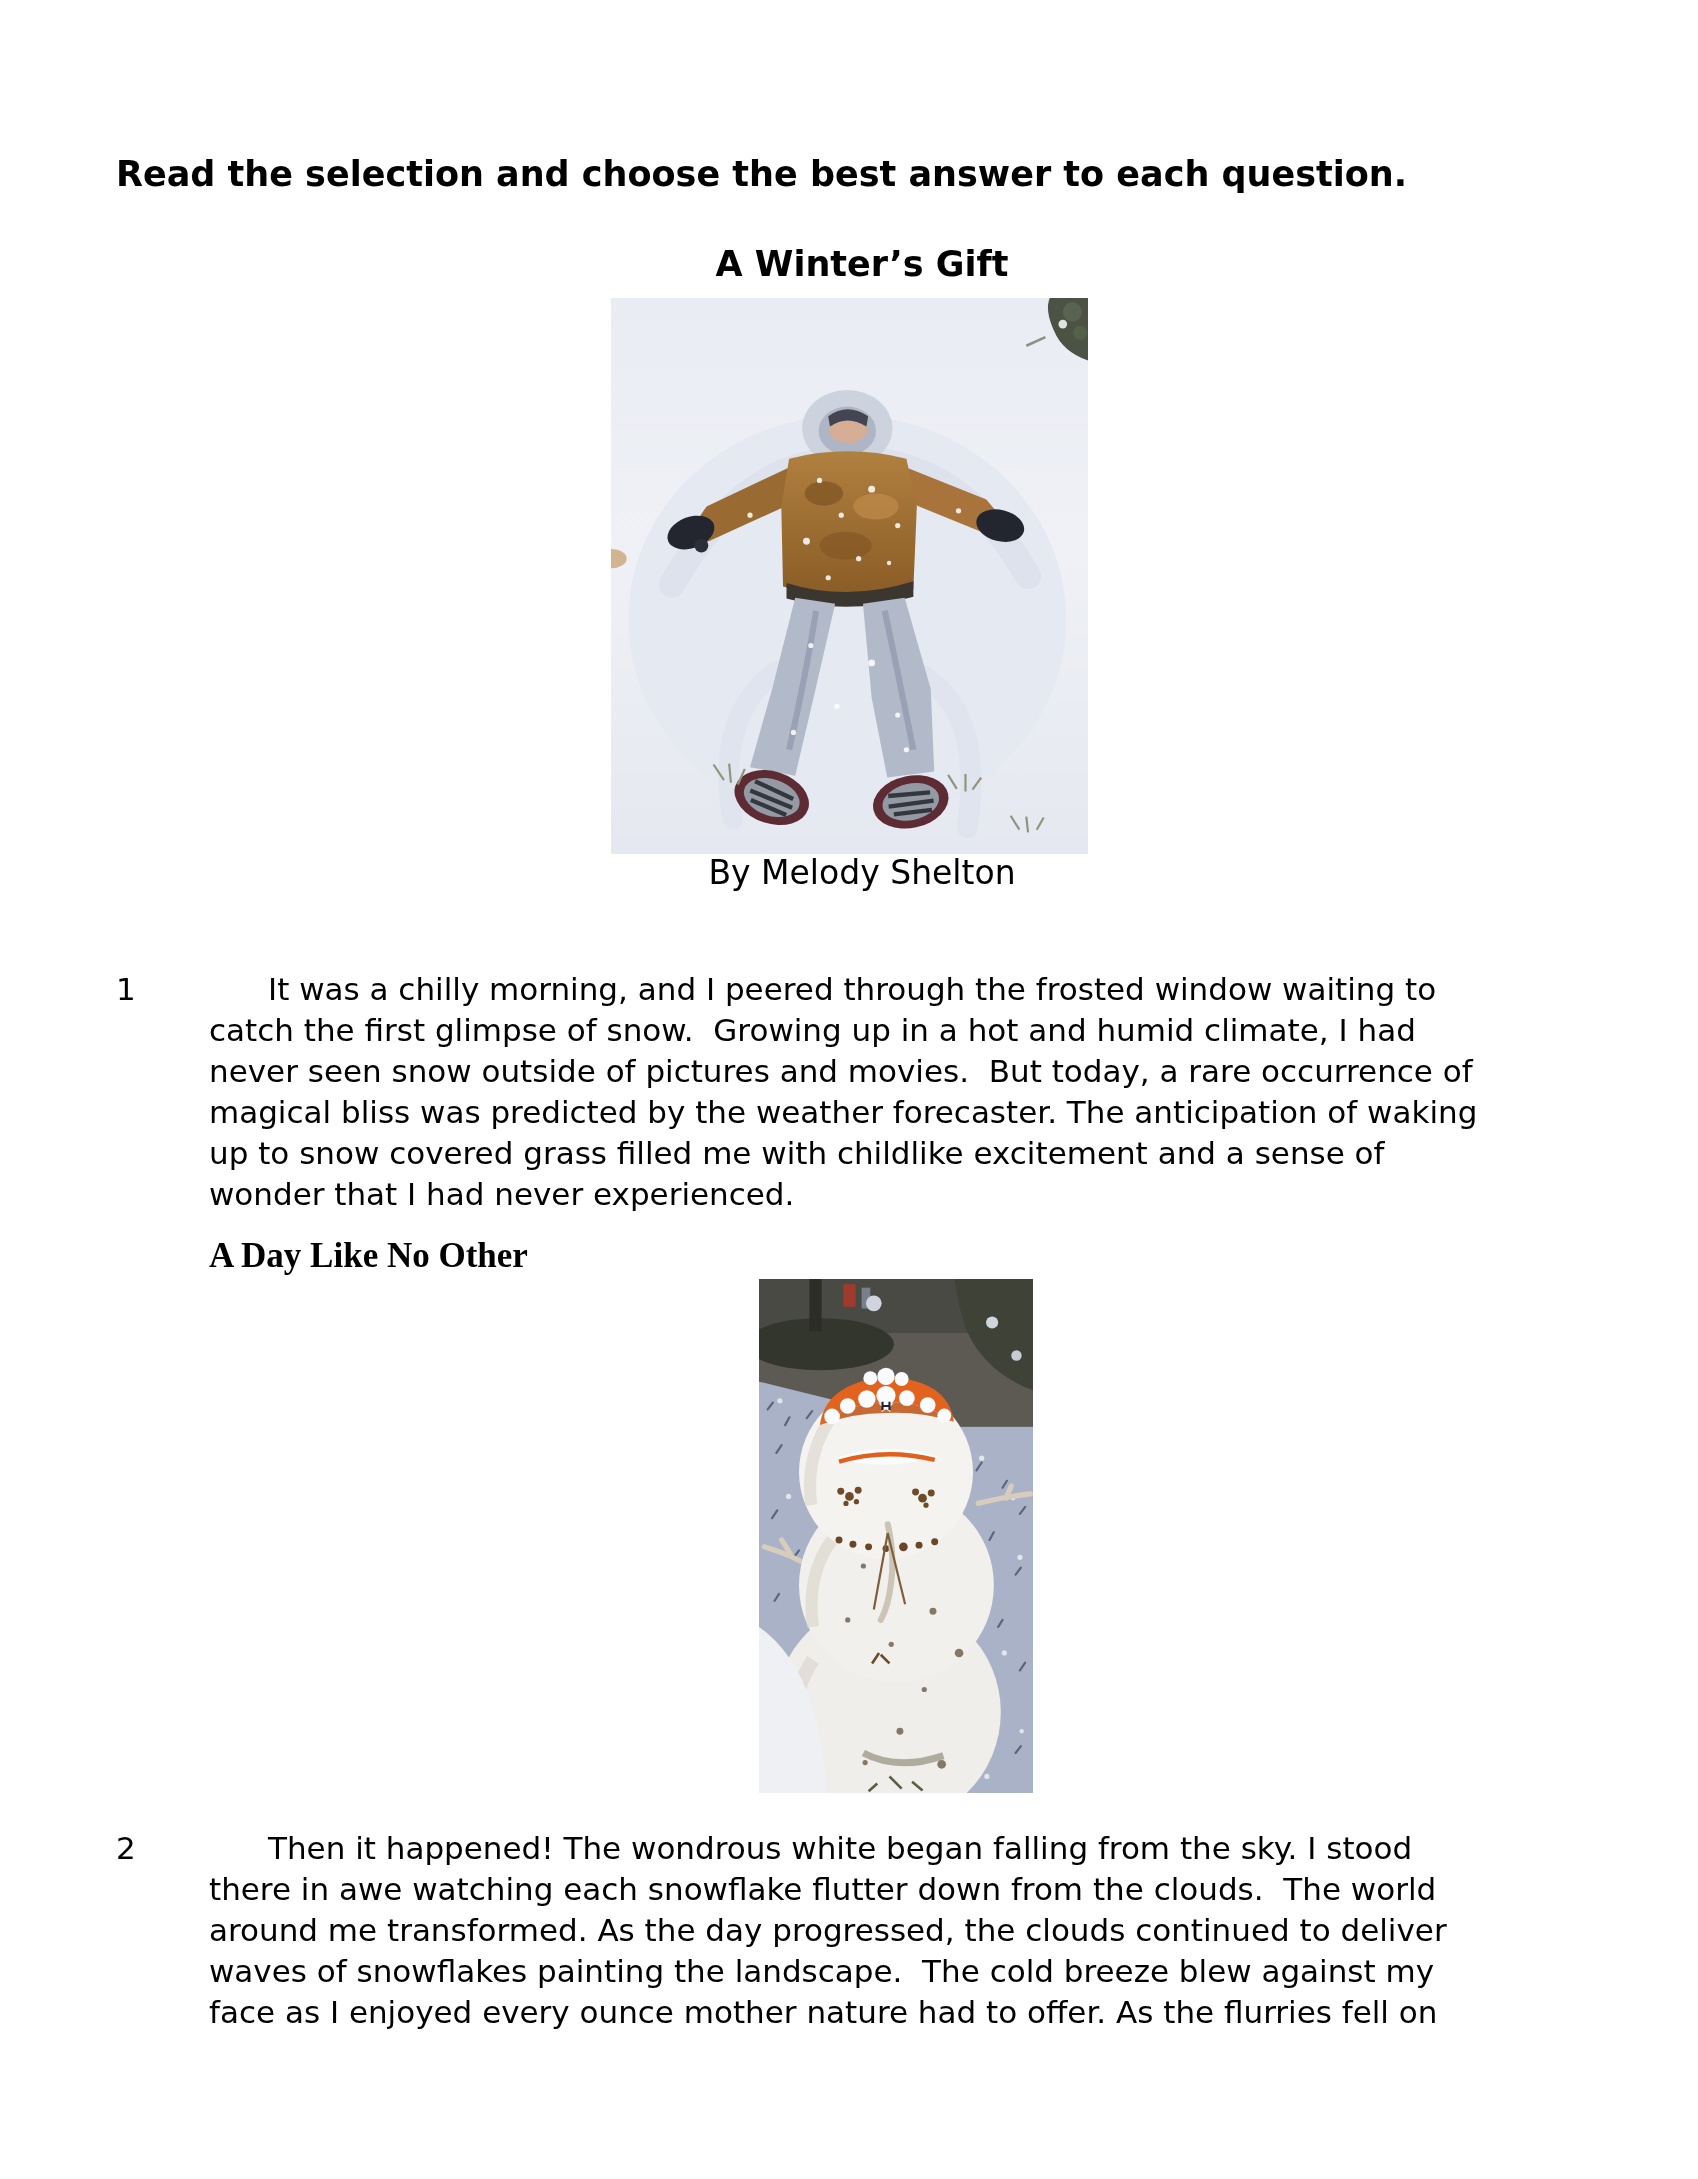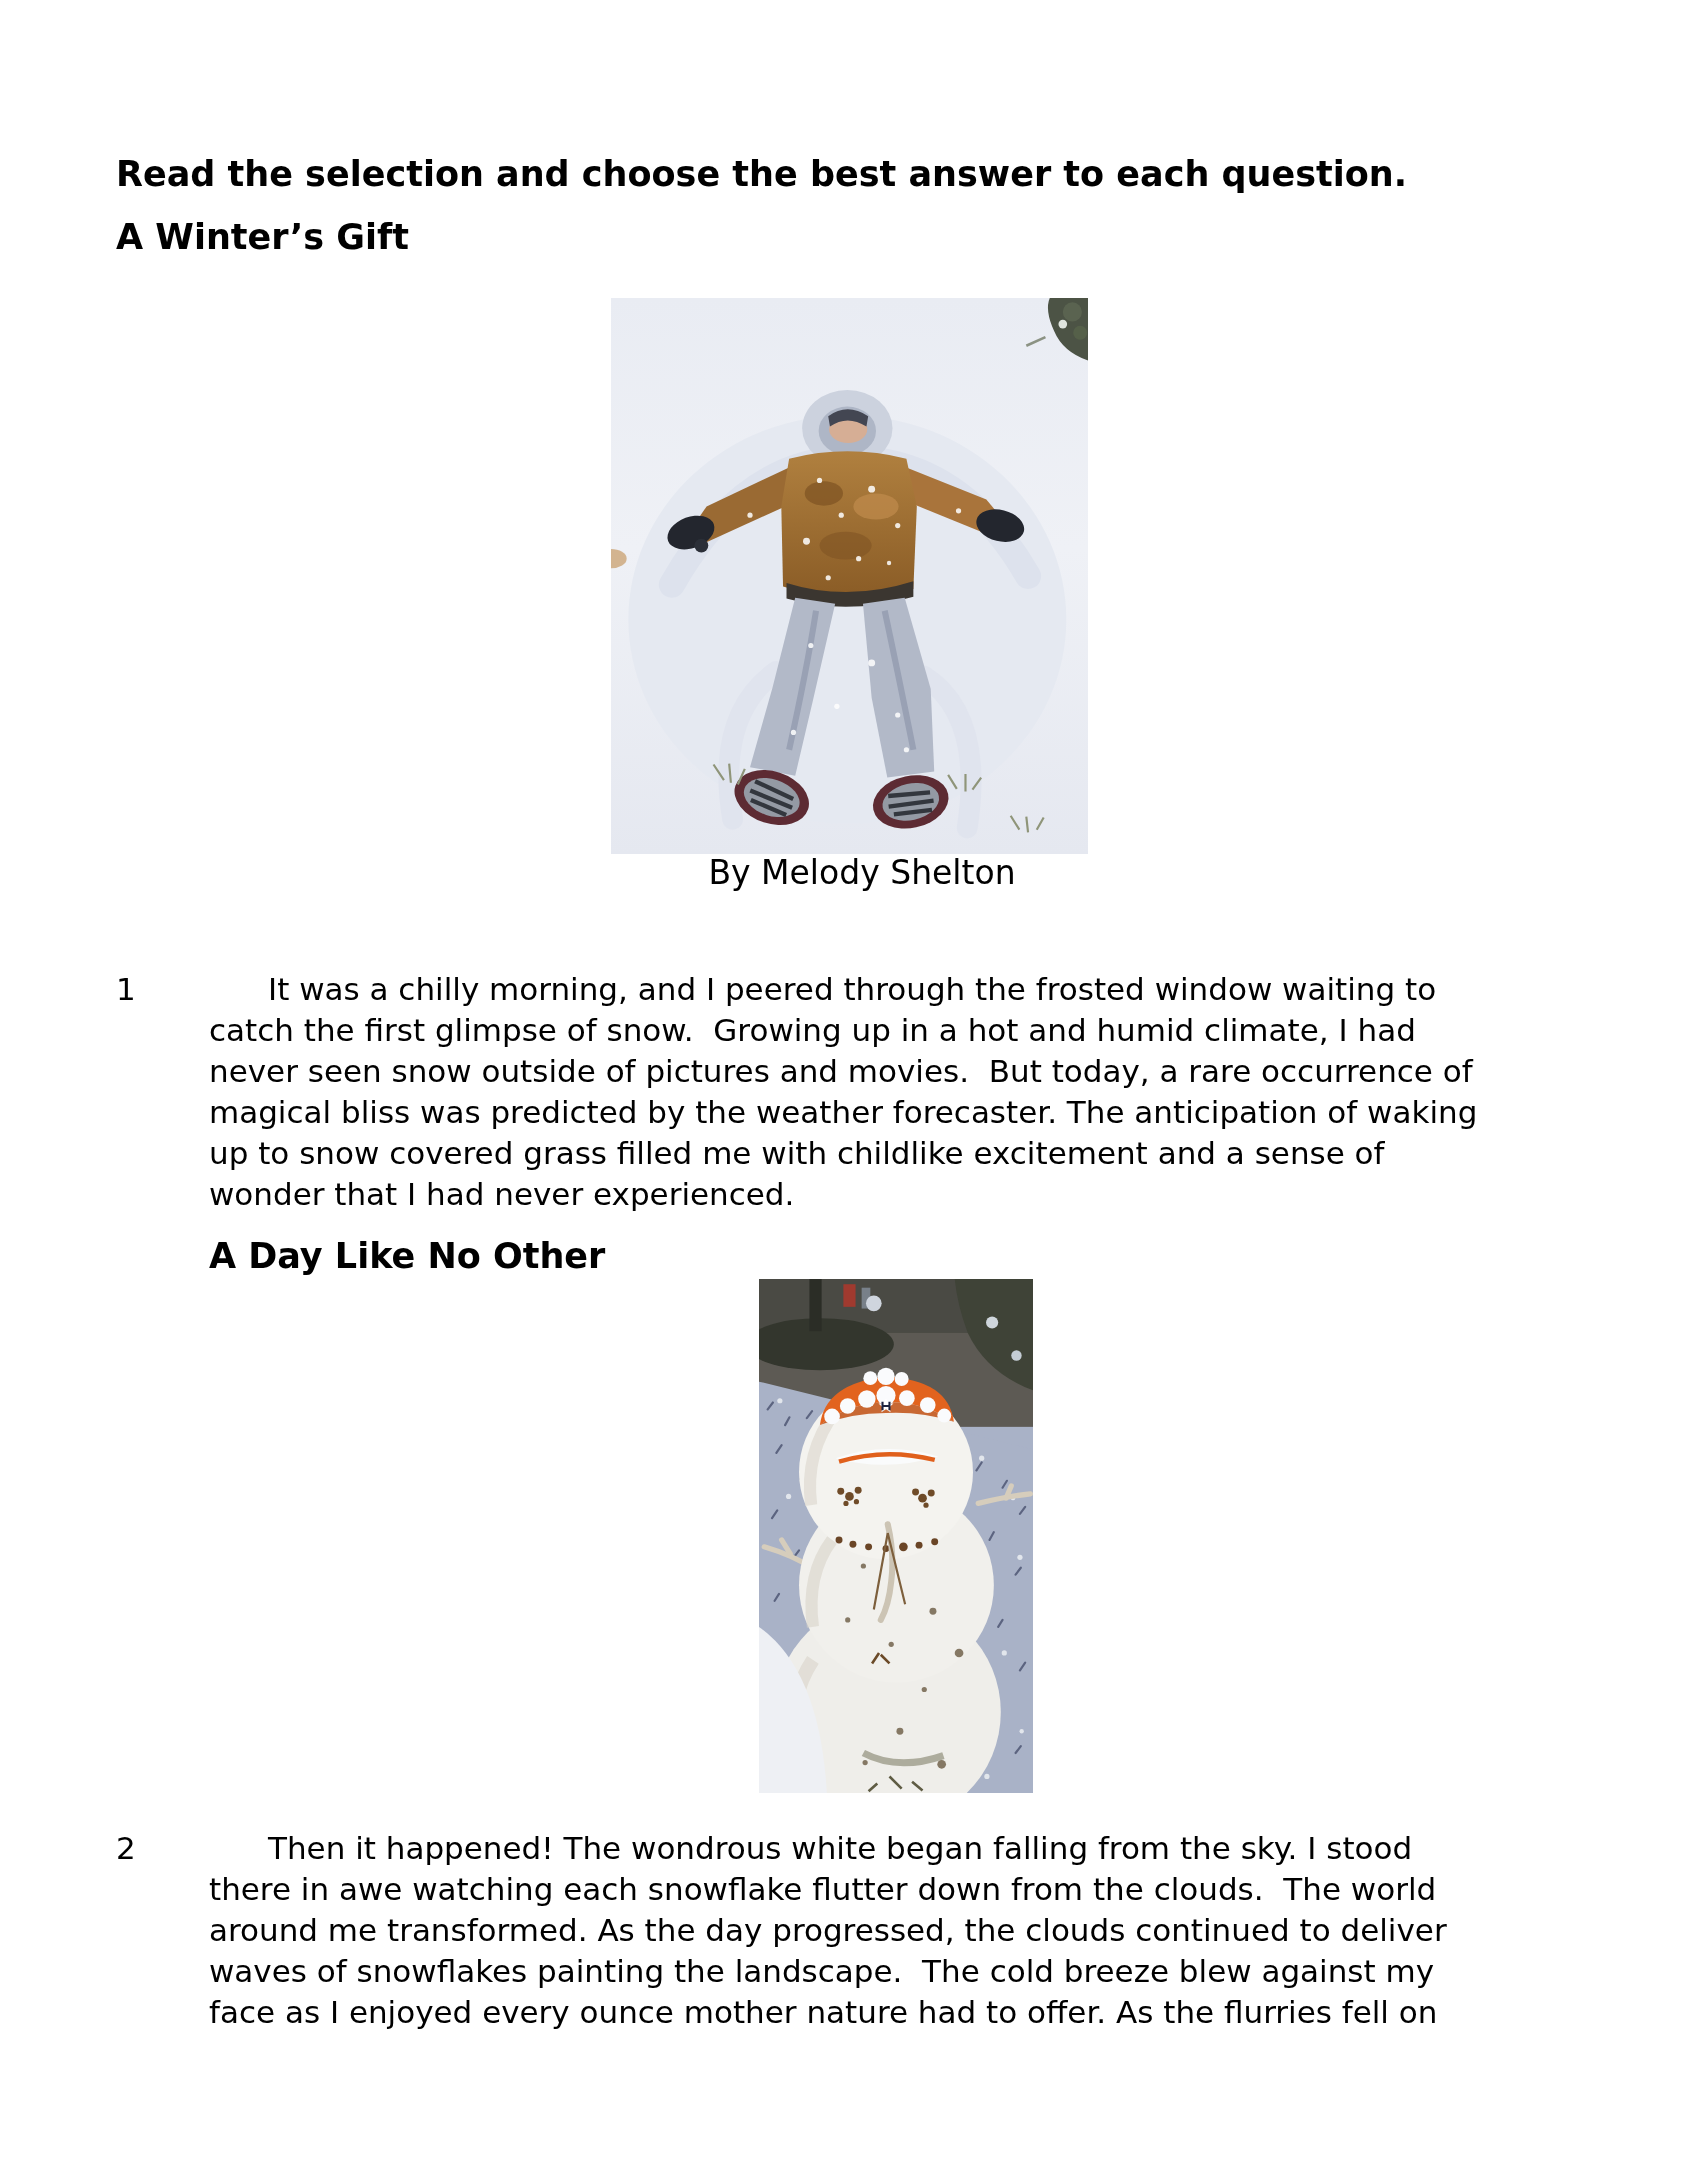--- a/index.html
+++ b/index.html
@@ -3,23 +3,23 @@
 <meta charset="utf-8">
 <title>A Winter’s Gift</title>
 <style>
   html,body{margin:0;padding:0;background:#ffffff;}
   .page{
     position:relative;width:1699px;height:2180px;background:#ffffff;
     font-family:"DejaVu Sans","Liberation Sans",sans-serif;color:#000;overflow:hidden;border-radius:12px;
   }
   .bold-head{font-weight:bold;font-size:35px;line-height:1.2;}
   .instruction{position:absolute;left:116px;top:153px;}
-  .title{position:absolute;left:116px;top:216px;width:1492px;}
+  .title{position:absolute;left:116px;top:243px;width:1492px;text-align:center;}
   .byline{position:absolute;left:116px;top:853px;width:1492px;text-align:center;font-size:33px;}
-  .subheading{position:absolute;left:209px;top:1235px;}
+  .subheading{position:absolute;left:209px;top:1235px;font-family:Liberation Serif, serif;}
   .photo{position:absolute;display:block;margin:0;padding:0;}
   .photo-angel{left:611px;top:298px;width:477px;height:556px;}
   .photo-snowman{left:759px;top:1279px;width:274px;height:514px;}
   .photo svg{display:block;width:100%;height:100%;}
   .para{position:absolute;left:116px;width:1583px;font-size:31px;line-height:41px;}
   .para-number{position:absolute;left:0;top:0;}
   .para-text{margin-left:93px;white-space:pre-wrap;}
   .para-text.indent{text-indent:59px;}
   .para-1{top:969px;}
   .para-2{top:1828px;}

